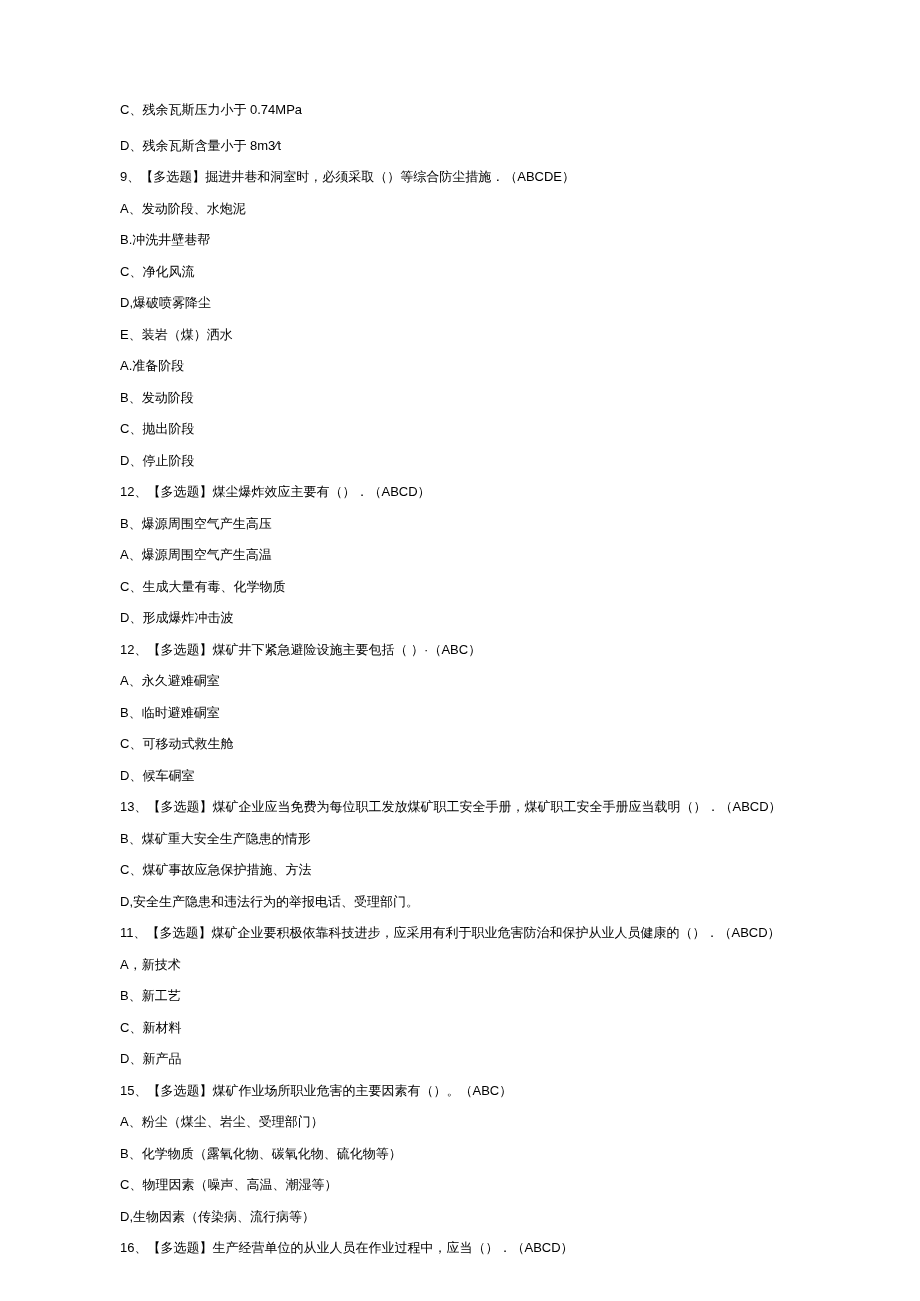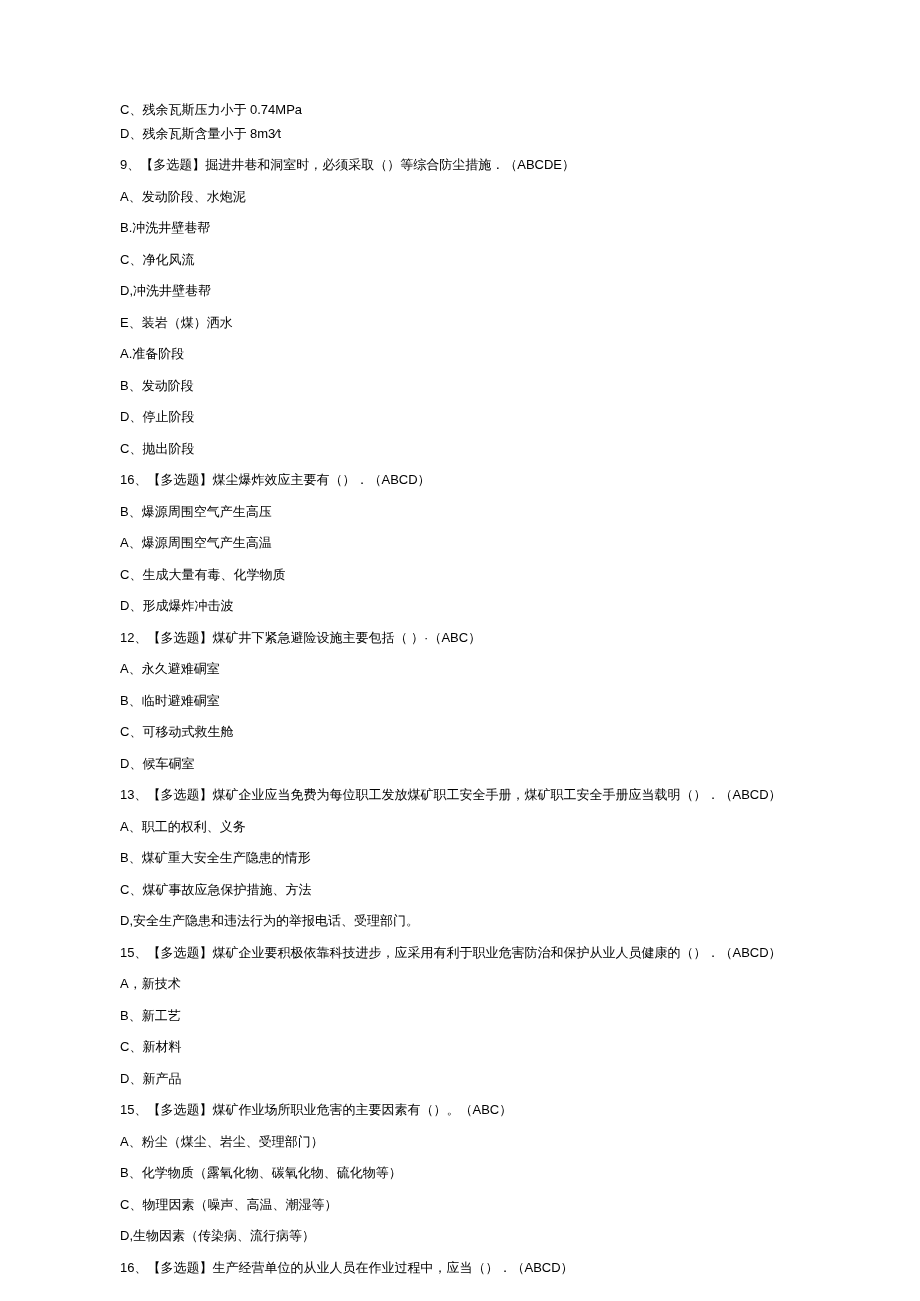--- a/index.html
+++ b/index.html
@@ -6,54 +6,53 @@
     body {
       background: #ffffff;
       font-family: "Microsoft YaHei", "SimSun", sans-serif;
       font-size: 13px;
       line-height: 1.5;
       color: #000;
       padding: 100px 120px 40px 120px;
       width: 920px;
     }
     .line { margin-bottom: 12px; }
-    .tight { margin-bottom: 4px; }
+    .tight { margin-bottom: 16px; }
   </style>
 </head>
 <body>
 
 <div id="container">
     <div class="line tight">C、残余瓦斯压力小于 0.74MPa</div>
     <div class="line">D、残余瓦斯含量小于 8m3⁄t</div>
     <div class="line">9、【多选题】掘进井巷和洞室时，必须采取（）等综合防尘措施．（ABCDE）</div>
     <div class="line">A、发动阶段、水炮泥</div>
     <div class="line">B.冲洗井壁巷帮</div>
     <div class="line">C、净化风流</div>
-    <div class="line">D,冲洗井壁巷帮</div>
+    <div class="line">D,爆破喷雾降尘</div>
     <div class="line">E、装岩（煤）洒水</div>
     <div class="line">A.准备阶段</div>
     <div class="line">B、发动阶段</div>
+    <div class="line">C、抛出阶段</div>
     <div class="line">D、停止阶段</div>
-    <div class="line">C、抛出阶段</div>
-    <div class="line">16、【多选题】煤尘爆炸效应主要有（）．（ABCD）</div>
+    <div class="line">12、【多选题】煤尘爆炸效应主要有（）．（ABCD）</div>
     <div class="line">B、爆源周围空气产生高压</div>
     <div class="line">A、爆源周围空气产生高温</div>
     <div class="line">C、生成大量有毒、化学物质</div>
     <div class="line">D、形成爆炸冲击波</div>
     <div class="line">12、【多选题】煤矿井下紧急避险设施主要包括（ ）·（ABC）</div>
     <div class="line">A、永久避难硐室</div>
     <div class="line">B、临时避难硐室</div>
     <div class="line">C、可移动式救生舱</div>
     <div class="line">D、候车硐室</div>
     <div class="line">13、【多选题】煤矿企业应当免费为每位职工发放煤矿职工安全手册，煤矿职工安全手册应当载明（）．（ABCD）</div>
-    <div class="line">A、职工的权利、义务</div>
     <div class="line">B、煤矿重大安全生产隐患的情形</div>
     <div class="line">C、煤矿事故应急保护措施、方法</div>
     <div class="line">D,安全生产隐患和违法行为的举报电话、受理部门。</div>
-    <div class="line">15、【多选题】煤矿企业要积极依靠科技进步，应采用有利于职业危害防治和保护从业人员健康的（）．（ABCD）</div>
+    <div class="line">11、【多选题】煤矿企业要积极依靠科技进步，应采用有利于职业危害防治和保护从业人员健康的（）．（ABCD）</div>
     <div class="line">A，新技术</div>
     <div class="line">B、新工艺</div>
     <div class="line">C、新材料</div>
     <div class="line">D、新产品</div>
     <div class="line">15、【多选题】煤矿作业场所职业危害的主要因素有（）。（ABC）</div>
     <div class="line">A、粉尘（煤尘、岩尘、受理部门）</div>
     <div class="line">B、化学物质（露氧化物、碳氧化物、硫化物等）</div>
     <div class="line">C、物理因素（噪声、高温、潮湿等）</div>
     <div class="line">D,生物因素（传染病、流行病等）</div>
     <div class="line">16、【多选题】生产经营单位的从业人员在作业过程中，应当（）．（ABCD）</div>

